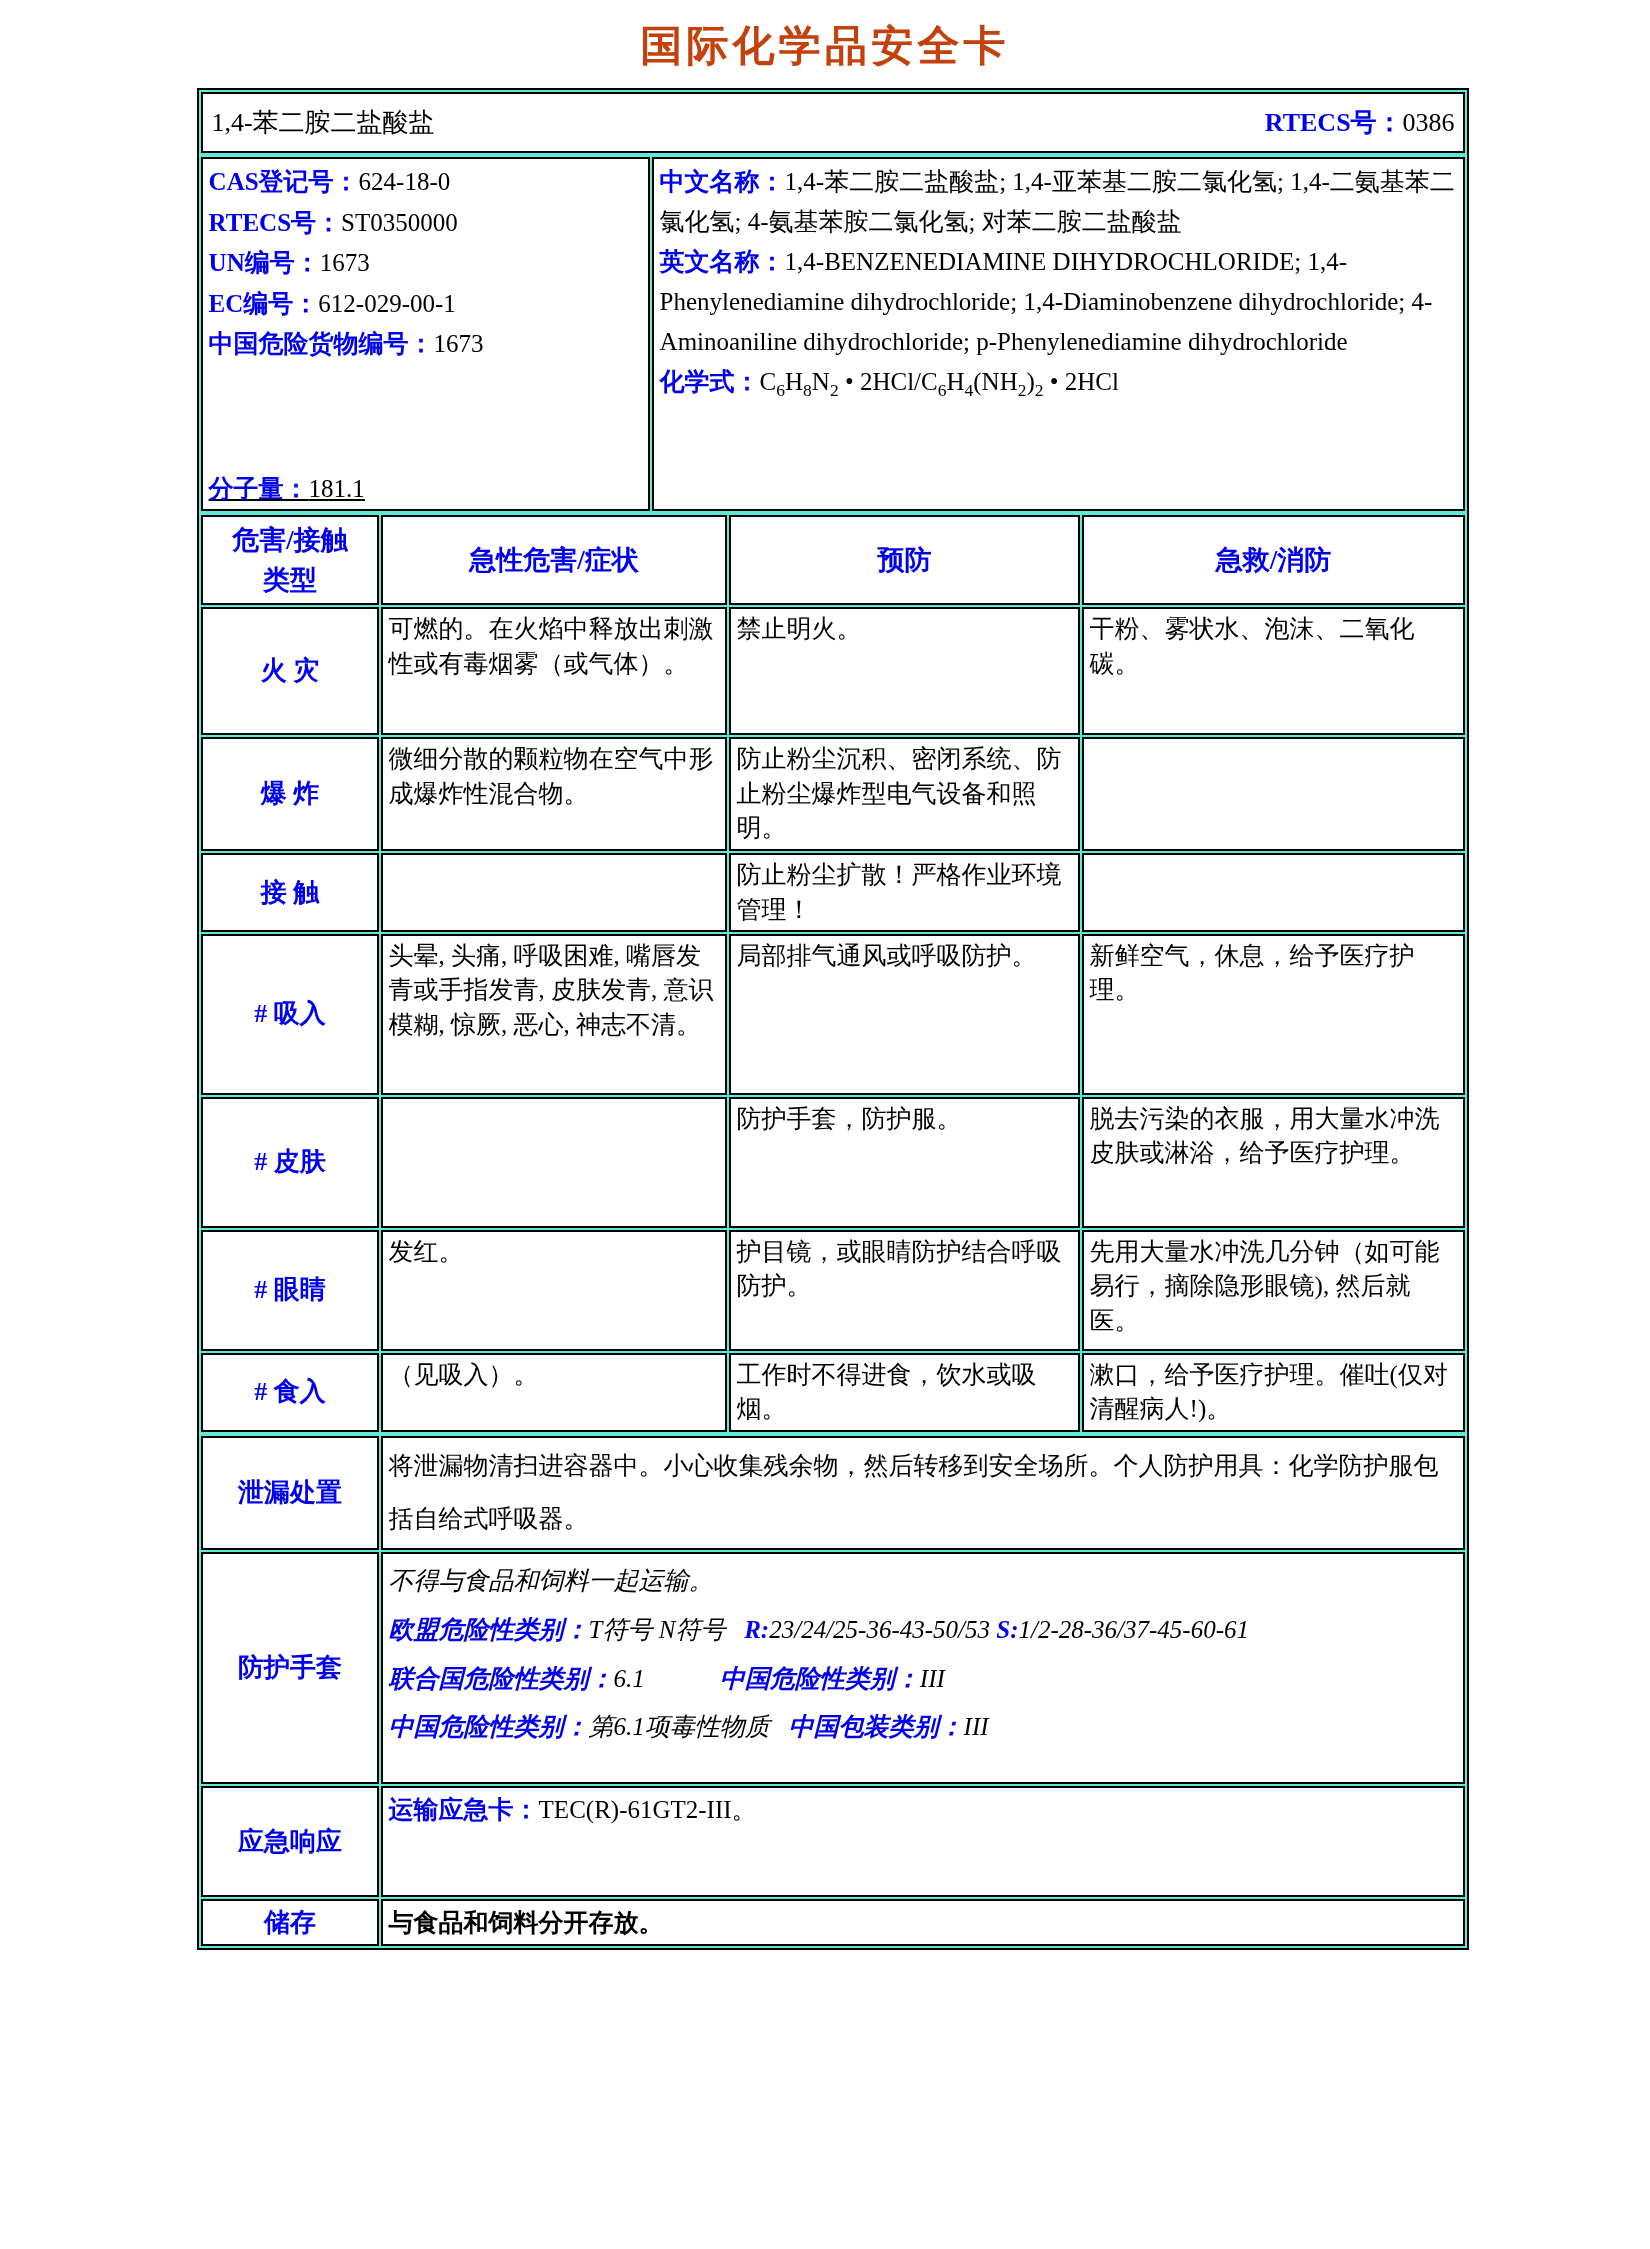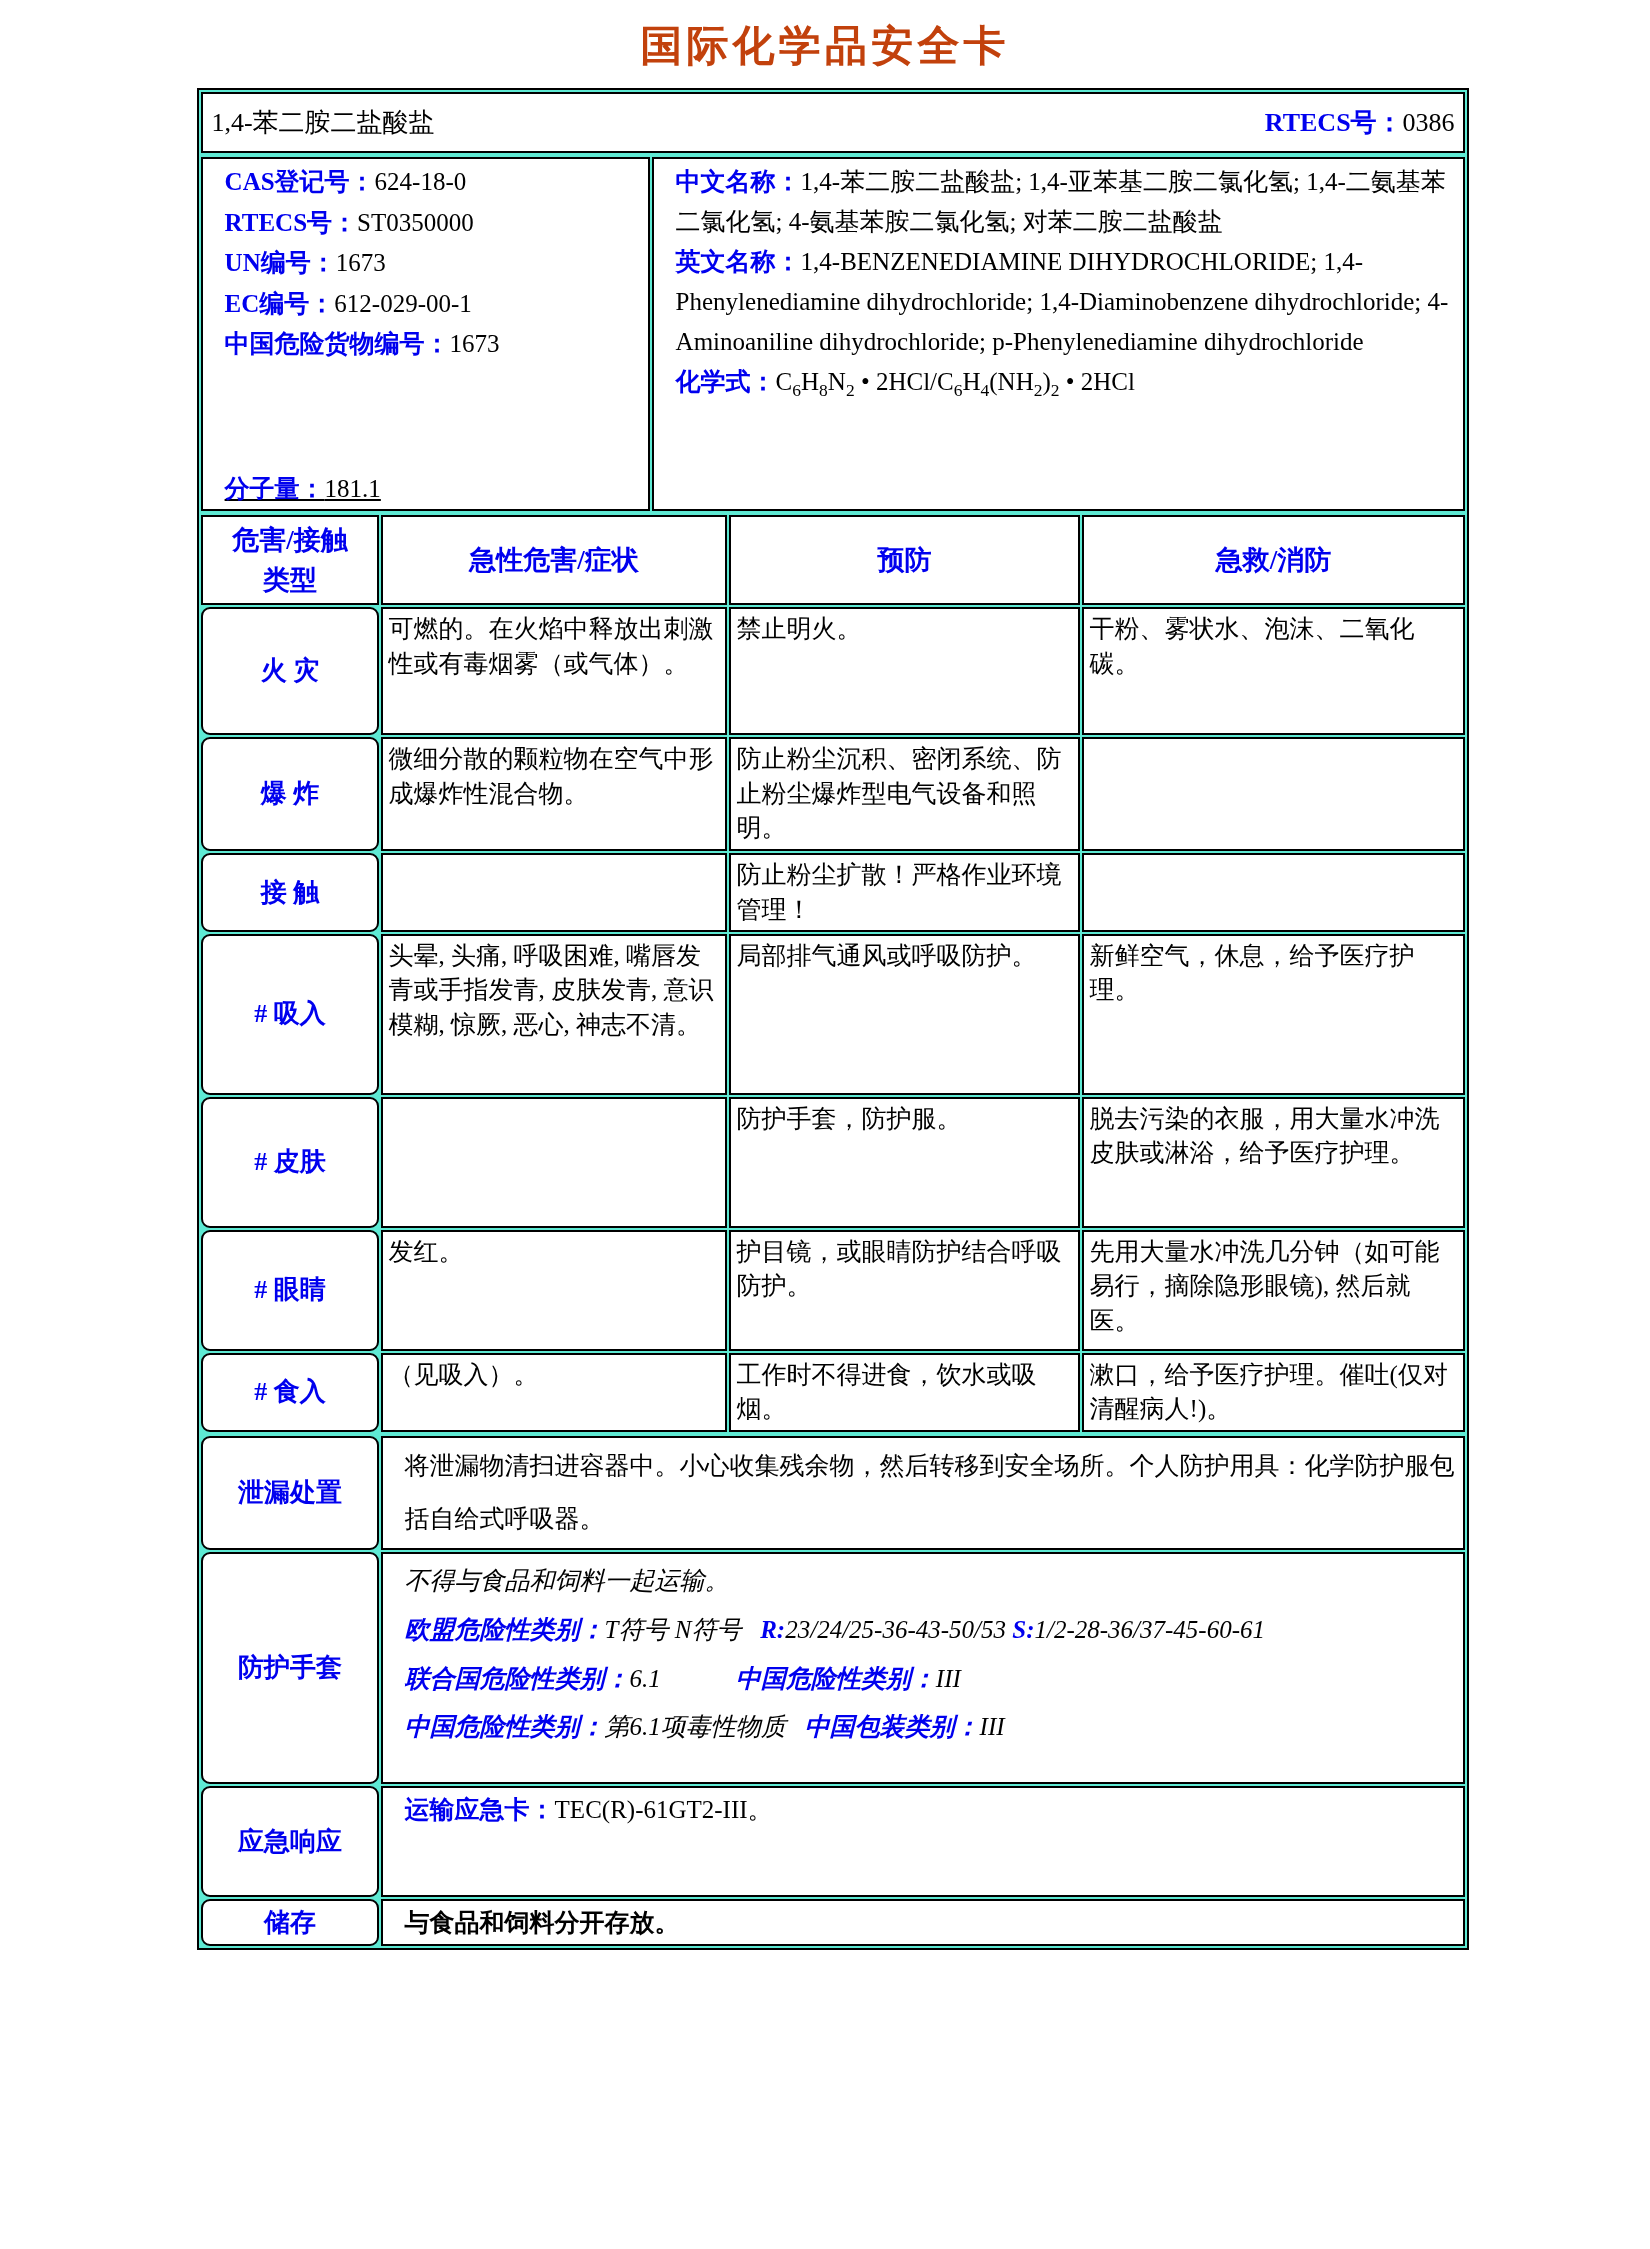--- a/index.html
+++ b/index.html
@@ -49,39 +49,38 @@
     line-height:1.5;
   }
   td.lblcell{
     vertical-align:middle;
     text-align:center;
     color:#0000ee;
     font-weight:bold;
     font-size:26px;
     padding:2.8px 1.4px;
     line-height:1.4;
-    border-radius:9px;
   }
   .name-flex{
     display:flex;justify-content:space-between;align-items:center;
     font-size:26px;min-height:51px;padding:0 2.8px;
   }
   .id-inner{display:flex;flex-direction:column;height:344px;}
   .id-left-lines{line-height:1.62;font-size:25px;}
   .id-mw{margin-top:auto;line-height:1.4;font-size:25px;text-decoration:underline;}
   .id-right{line-height:1.6;font-size:25px;}
   .hz-cell{line-height:1.38;}
   .cell-spill .line{line-height:2.1;}
   .cell-pack .line{line-height:1.95;font-style:italic;}
   .cell-emg .line{line-height:1.5;}
   .cell-store .line{line-height:1.5;font-weight:bold;}
   .seg-label{color:#0000ee;font-weight:bold;}
   .seg-plain{color:#000;}
   .seg-sub{vertical-align:sub;font-size:0.70em;}
-  .line{min-height:1.2em;margin-left:16px;}
+  .line{min-height:1.2em;}
 </style>
 </head>
 <body>
 
 <h1 class="title">国际化学品安全卡</h1>
 
 <div class="card">
 
   <table class="sec">
     <tbody>

